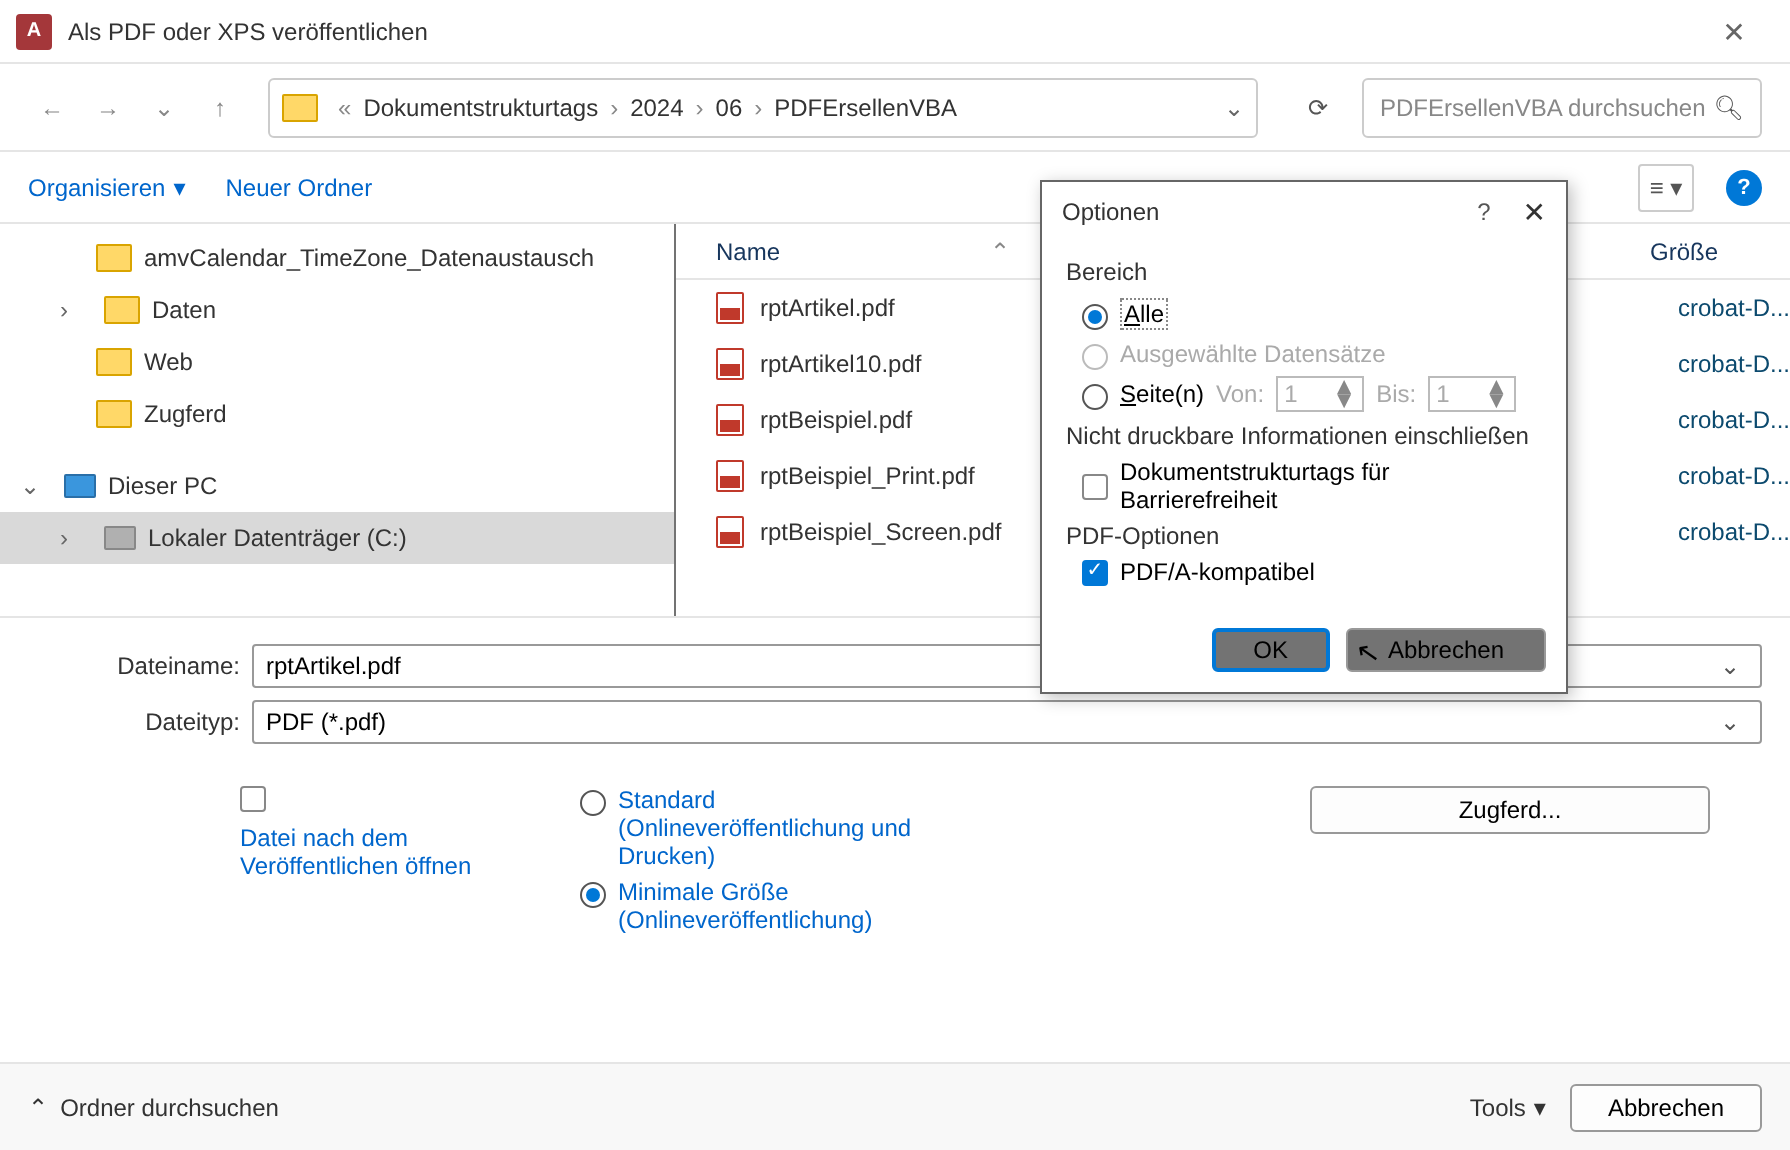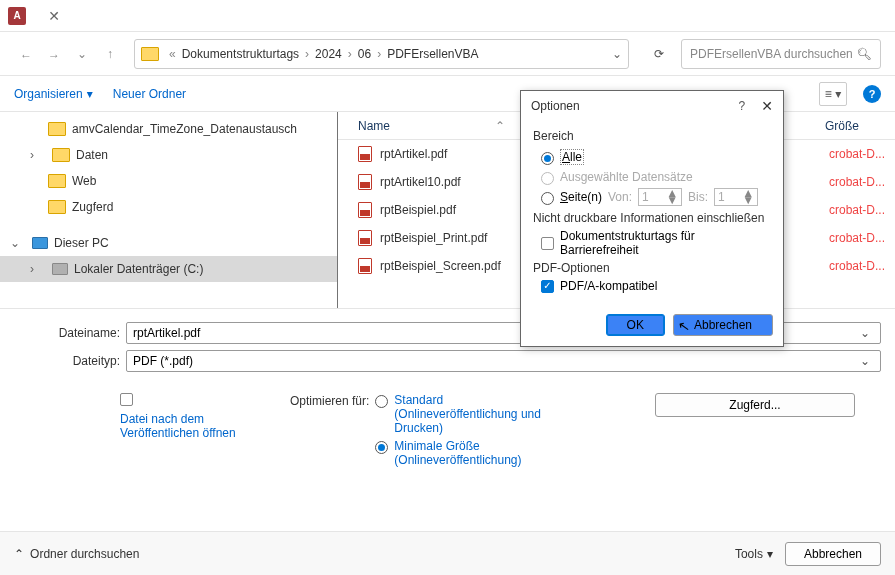--- a/index.html
+++ b/index.html
@@ -33,21 +33,21 @@
 .diskicon{width:16px;height:12px;background:#b0b0b0;border:1px solid #888;border-radius:1px;}
 .filelist { flex:1; position:relative;}
 .listhead { height:28px; display:flex; align-items:center; padding-left:20px; color:#17365d; border-bottom:1px solid #e5e5e5;}
 .listhead .name{flex:1;}
 .listhead .sort{color:#888;margin-right:320px;}
 .listhead .col2{width:70px;}
 .listrow { height:28px; display:flex; align-items:center; padding-left:20px; gap:8px; color:#333;}
 .pdficon{width:14px;height:16px;border:1px solid #c0392b;background:#fff;border-radius:1px;position:relative;}
 .pdficon::after{content:"";position:absolute;bottom:1px;left:1px;right:1px;height:6px;background:#c0392b;}
 .filerows .listrow span:first-of-type{flex:0 0 auto;}
-.typecell{margin-left:auto;margin-right:10px;color:#ef4444;}
+.typecell{margin-left:auto;color:#0c4a6e;}
 .fields { padding: 10px 14px 4px 14px; border-top:1px solid #e5e5e5;}
 .fieldrow { display:flex; align-items:center; height:28px; gap:6px;}
 .fieldrow label { width:106px; text-align:right; color:#333;}
 .fieldrow .input { flex:1; height:22px; border:1px solid #999; padding:0 6px; display:flex;align-items:center;border-radius:2px;}
 .fieldrow .drop{width:18px;text-align:center;color:#555;}
 .options-area{display:flex;padding:14px 40px 10px 120px;gap:40px;}
 .chk{width:13px;height:13px;border:1px solid #888;background:#fff;display:inline-block;border-radius:2px;}
 .openafter{display:flex;gap:6px;align-items:flex-start;flex-direction:column;}
 .openafter a{color:#0066cc;text-decoration:none;}
 .optcol{display:flex;gap:6px;}
@@ -72,30 +72,31 @@
 .opt-row{display:flex;align-items:center;gap:6px;height:20px;margin-left:8px;}
 .radio-dis{border-color:#bbb;}
 .txt-dis{color:#aaa;}
 .spin{width:44px;height:18px;border:1px solid #bbb;display:flex;align-items:center;padding:0 3px;color:#aaa;background:#fff;}
 .spin .arr{margin-left:auto;font-size:8px;line-height:7px;display:flex;flex-direction:column;color:#888;}
 .chkbox{width:13px;height:13px;border:1px solid #888;border-radius:2px;display:flex;align-items:center;justify-content:center;flex-shrink:0;}
 .chkbox.checked{background:#0078d7;border-color:#0078d7;color:#fff;}
 .chkbox.checked::after{content:"✓";font-size:10px;line-height:10px;}
 .chkrow{display:flex;align-items:center;gap:6px;margin:3px 0 3px 8px;}
 .modal-buttons{display:flex;gap:8px;justify-content:flex-end;padding:8px 10px 10px 10px;}
-.mbtn{height:22px;padding:0 20px;border:1px solid #999;border-radius:3px;background:#3b82f6;display:flex;align-items:center;font-size:12px;}
+.mbtn{height:22px;padding:0 20px;border:1px solid #999;border-radius:3px;background:#737373;display:flex;align-items:center;font-size:12px;}
 .mbtn.primary{border-color:#0078d7;box-shadow:0 0 0 1px #0078d7 inset;}
 .cursor{position:absolute;left:678px;top:318px;font-size:14px;color:#000;pointer-events:none;transform:rotate(-10deg);}
 .underline-first::first-letter{text-decoration:underline;}
 </style>
 </head>
 <body>
 
 <div class="titlebar">
   <div class="appicon">A</div>
+  <div class="title">Als PDF oder XPS veröffentlichen</div>
   <div class="close">✕</div>
 </div>
 
 <div class="navrow">
   <div class="navbtn">←</div>
   <div class="navbtn">→</div>
   <div class="navbtn">⌄</div>
   <div class="navbtn">↑</div>
   <div class="breadcrumb">
     <div class="bc-folder"></div>
@@ -211,21 +212,20 @@
       </div>
   </div>
 </div>
 
 <div class="options-area">
   <div class="openafter">
     <span class="chk"></span>
     <a href="#" style="max-width:130px;">Datei nach dem Veröffentlichen öffnen</a>
   </div>
   <div class="optcol">
-    <span class="lbl">Optimieren für:</span>
     <div class="radiogroup">
       <div class="rad">
         <div class="radio-outer"></div>
         <a href="#">Standard (Onlineveröffentlichung und Drucken)</a>
       </div>
       <div class="rad">
         <div class="radio-outer">
             <div class="radio-dot"></div>
           </div>
         <a href="#">Minimale Größe (Onlineveröffentlichung)</a>

